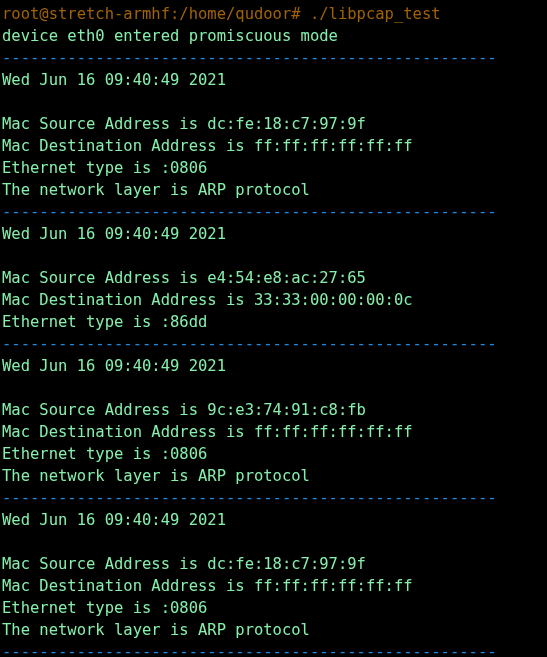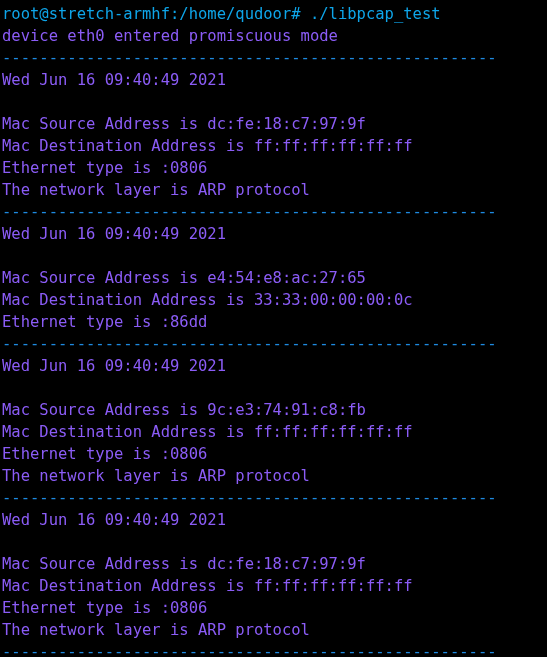--- a/index.html
+++ b/index.html
@@ -23,28 +23,28 @@
     letter-spacing: 0px;
     padding: 3px 0 0 2px;
     box-sizing: border-box;
     white-space: pre;
     overflow: hidden;
     -webkit-font-smoothing: none;
   }
   .line {
     height: 22px;
     white-space: pre;
-    color: #8b5cf6;
+    color: #86efac;
   }
   .line.blank {
     color: transparent;
   }
   .sep {
     color: #1e8ae0;
   }
   .prompt-line {
-    color: #0ea5e9;
+    color: #a16207;
   }
 </style>
 </head>
 <body>
 
 <div id="terminal"><div class="line prompt-line">root@stretch-armhf:/home/qudoor# ./libpcap_test</div><div class="line">device eth0 entered promiscuous mode</div><div class="line sep">-----------------------------------------------------</div><div class="line">Wed Jun 16 09:40:49 2021</div><div class="line blank"></div><div class="line">Mac Source Address is dc:fe:18:c7:97:9f</div><div class="line">Mac Destination Address is ff:ff:ff:ff:ff:ff</div><div class="line">Ethernet type is :0806</div><div class="line">The network layer is ARP protocol</div><div class="line sep">-----------------------------------------------------</div><div class="line">Wed Jun 16 09:40:49 2021</div><div class="line blank"></div><div class="line">Mac Source Address is e4:54:e8:ac:27:65</div><div class="line">Mac Destination Address is 33:33:00:00:00:0c</div><div class="line">Ethernet type is :86dd</div><div class="line sep">-----------------------------------------------------</div><div class="line">Wed Jun 16 09:40:49 2021</div><div class="line blank"></div><div class="line">Mac Source Address is 9c:e3:74:91:c8:fb</div><div class="line">Mac Destination Address is ff:ff:ff:ff:ff:ff</div><div class="line">Ethernet type is :0806</div><div class="line">The network layer is ARP protocol</div><div class="line sep">-----------------------------------------------------</div><div class="line">Wed Jun 16 09:40:49 2021</div><div class="line blank"></div><div class="line">Mac Source Address is dc:fe:18:c7:97:9f</div><div class="line">Mac Destination Address is ff:ff:ff:ff:ff:ff</div><div class="line">Ethernet type is :0806</div><div class="line">The network layer is ARP protocol</div><div class="line sep">-----------------------------------------------------</div></div>
 
 </body></html>

